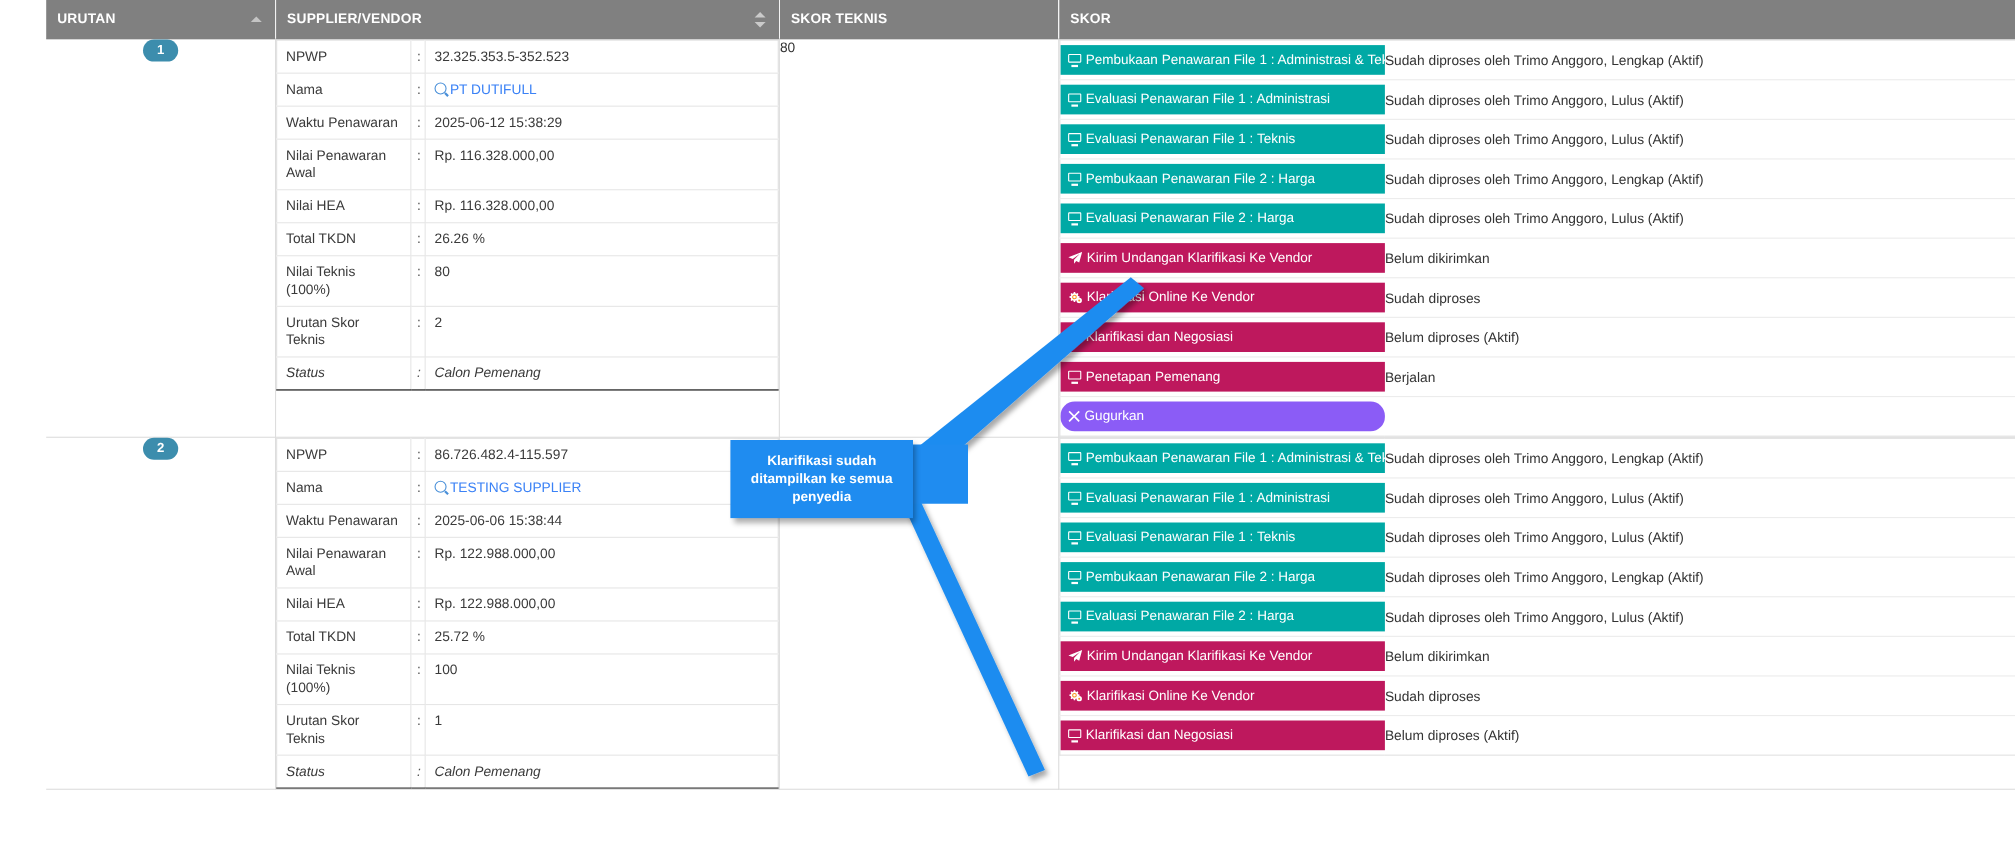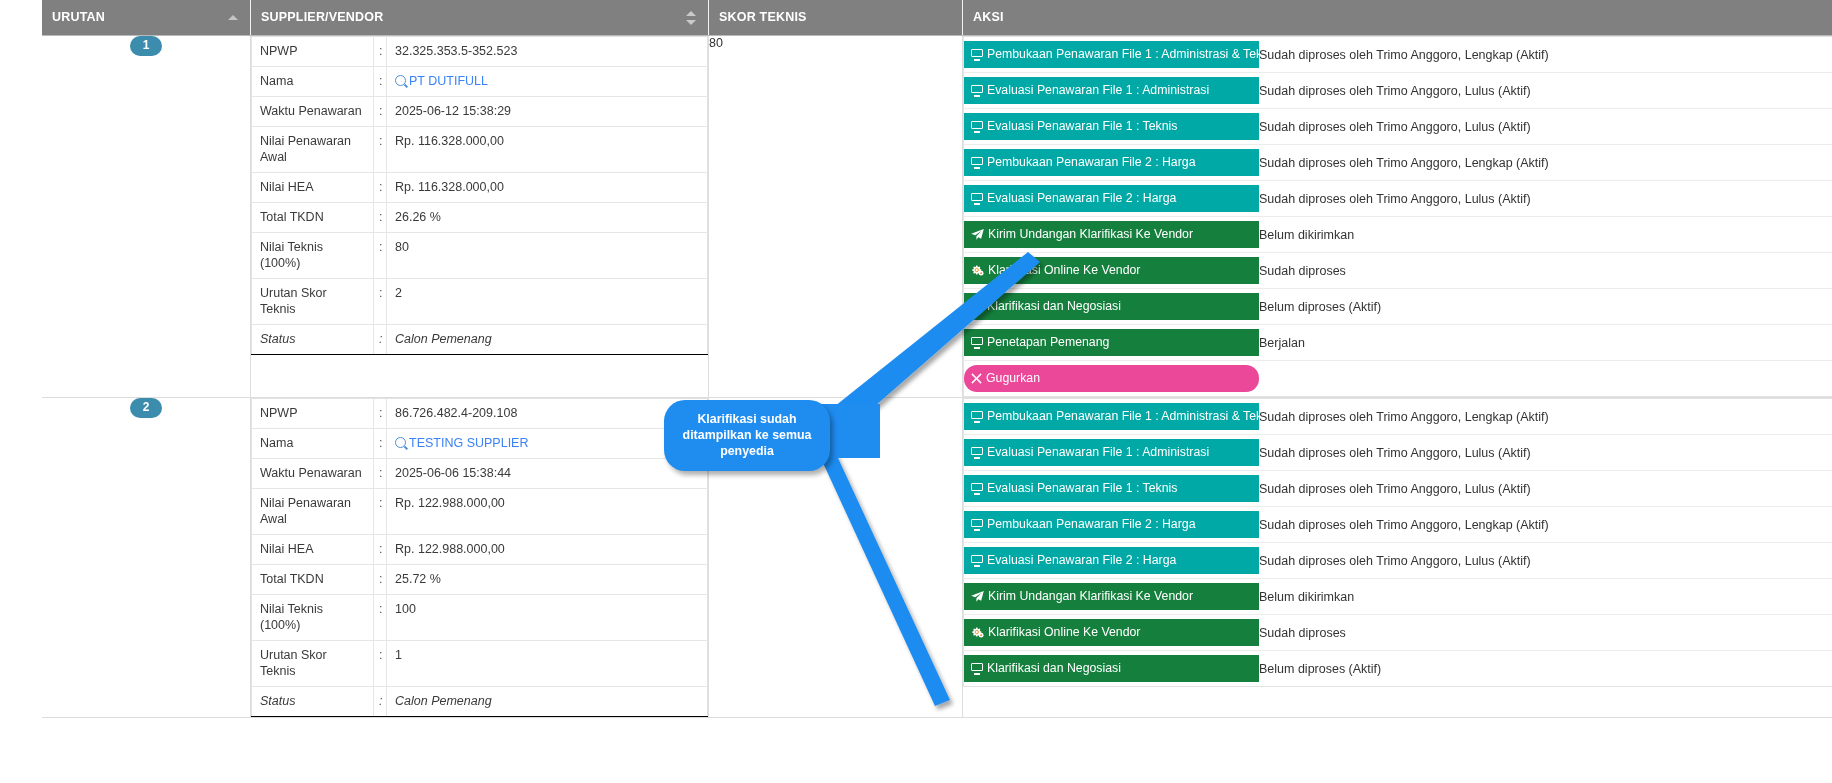--- a/index.html
+++ b/index.html
@@ -157,22 +157,22 @@
     line-height: 14px;
     padding: 6px 8px 7px 7px;
     border: none;
     text-align: left;
     white-space: nowrap;
     overflow: hidden;
     cursor: pointer;
     font-family: "Liberation Sans", sans-serif;
   }
   .abtn.teal   { background: #00a9a5; }
-  .abtn.orange { background: #15803d; }
-  .abtn.red    { background: #ec4899; border-radius: 13px; }
+  .abtn.orange { background: #be185d; }
+  .abtn.red    { background: #8b5cf6; border-radius: 13px; }
 
   .gi { display: inline-block; vertical-align: -2px; margin-right: 4px; }
 
   
   .ic-monitor { width: 12px; height: 11px; position: relative; }
   .ic-monitor::before {
     content:"";
     position:absolute; left:0; top:0;
     width: 12px; height: 8px;
     border: 1.7px solid #fff;
@@ -200,21 +200,21 @@
     pointer-events: none;
   }
   .callout-box {
     position: absolute;
     left: 664px;
     top: 400px;
     width: 166px;
     padding: 11px 10px 12px 10px;
     box-sizing: border-box;
     background: #1f8cf0;
-    border-radius: 21px;
+    border-radius: 0;
     color: #ffffff;
     font-size: 12.4px;
     font-weight: bold;
     line-height: 16px;
     text-align: center;
     box-shadow: 3px 4px 5px rgba(0,0,0,.32);
   }
 </style>
 </head>
 <body>
@@ -234,21 +234,21 @@
           <span>SUPPLIER/VENDOR</span>
           <span class="sorter">
               <i class="up"></i>
               <i class="dn"></i>
             </span>
         </th>
         <th style="width:233px">
           <span>SKOR TEKNIS</span>
         </th>
         <th style="width:974px">
-          <span>AKSI</span>
+          <span>SKOR</span>
           
         </th>
       </tr>
     </thead>
     <tbody id="grid-body">
         <tr>
           <td class="c-urutan"><span class="badge">1</span></td>
           <td class="c-vendor">
             <table class="vdetail">
               <tbody>
@@ -378,21 +378,21 @@
           </td>
         </tr>
         <tr>
           <td class="c-urutan"><span class="badge">2</span></td>
           <td class="c-vendor">
             <table class="vdetail">
               <tbody>
                 <tr>
                   <td class="k">NPWP</td>
                   <td class="sep">:</td>
-                  <td class="v">86.726.482.4-209.108</td>
+                  <td class="v">86.726.482.4-115.597</td>
                 </tr>
                 <tr>
                   <td class="k">Nama</td>
                   <td class="sep">:</td>
                   <td class="v"><span class="mag"></span><a class="vlink" href="#">TESTING SUPPLIER</a></td>
                 </tr>
                 <tr>
                   <td class="k">Waktu Penawaran</td>
                   <td class="sep">:</td>
                   <td class="v">2025-06-06 15:38:44</td>

